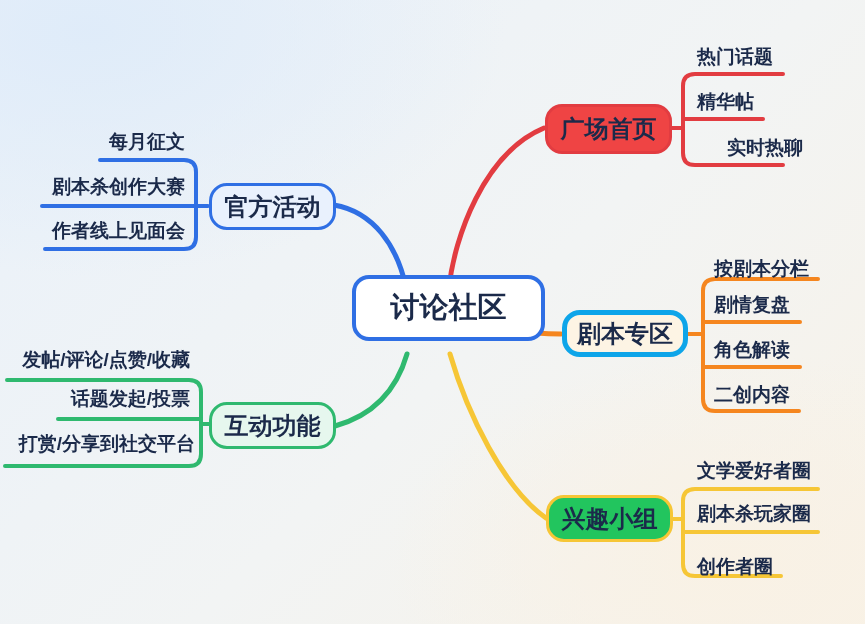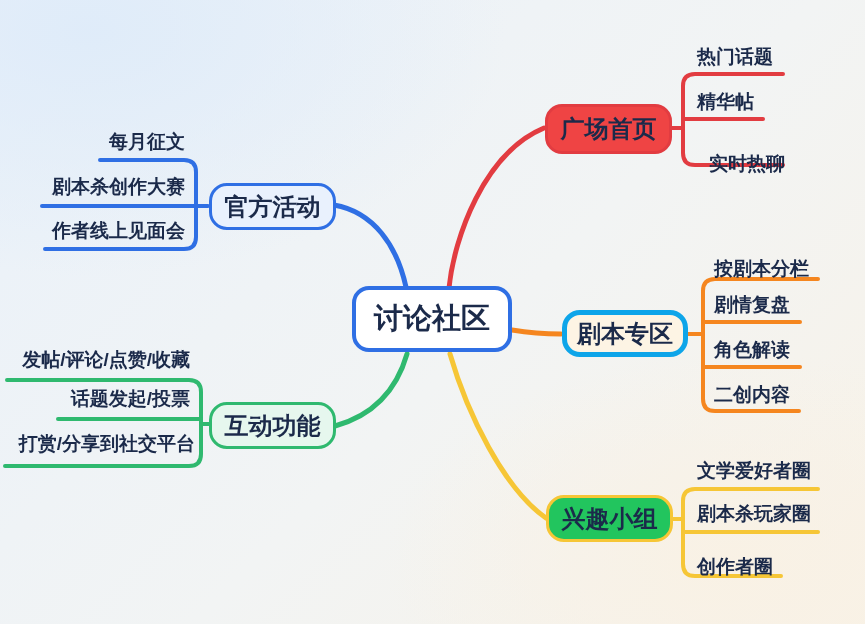--- a/index.html
+++ b/index.html
@@ -10,21 +10,21 @@
       radial-gradient(ellipse 500px 300px at 85% 90%, rgba(249,241,228,.9), rgba(249,241,228,0) 70%),
       radial-gradient(ellipse 600px 350px at 10% 5%, rgba(222,235,249,.9), rgba(222,235,249,0) 70%),
       linear-gradient(135deg,#e9f1fa 0%,#f2f4f4 55%,#f8f2e7 100%);
   }
   svg.connectors{position:absolute;left:0;top:0;pointer-events:none;}
   .node{
     position:absolute;display:flex;align-items:center;justify-content:center;
     background:#fff;border-radius:18px;color:#1b2a4a;font-weight:700;
     white-space:nowrap;box-sizing:border-box;cursor:pointer;
   }
-  .node.center{left:352px;top:286px;width:160px;height:66px;
+  .node.center{left:352px;top:275px;width:193px;height:66px;
     border:4px solid #2f6fe4;font-size:29px;border-radius:17px;text-align:right;}
   .node.b-official{left:209px;top:183px;width:127px;height:47px;border:3px solid #2f6fe4;background:#e9f1fd;font-size:24px;}
   .node.b-square{left:545px;top:104px;width:127px;height:50px;border:3px solid #e23c41;background:#ef4444;font-size:24px;border-radius:17px;}
   .node.b-script{left:562px;top:310px;width:126px;height:47px;border:5px solid #0ea5e9;background:#fdf4e4;font-size:24px;}
   .node.b-interact{left:209px;top:402px;width:127px;height:47px;border:3px solid #2fb96f;background:#e6f7ee;font-size:24px;}
   .node.b-group{left:546px;top:495px;width:127px;height:47px;border:3px solid #f6c636;background:#22c55e;font-size:24px;}
   .leaf{
     position:absolute;color:#1b2a4a;font-size:19px;font-weight:600;
     line-height:22px;white-space:nowrap;cursor:pointer;
   }
@@ -78,21 +78,21 @@
 <div class="node b-script">剧本专区</div>
 <div class="node b-interact">互动功能</div>
 <div class="node b-group">兴趣小组</div>
 
 <div class="leaf ra" style="right:680px;top:131px;">每月征文</div>
 <div class="leaf ra" style="right:680px;top:176px;">剧本杀创作大赛</div>
 <div class="leaf ra" style="right:680px;top:220px;">作者线上见面会</div>
 
 <div class="leaf" style="left:697px;top:46px;">热门话题</div>
 <div class="leaf" style="left:697px;top:91px;">精华帖</div>
-<div class="leaf" style="left:709px;top:137px;margin-top:16px;">实时热聊</div>
+<div class="leaf" style="left:727px;top:137px;">实时热聊</div>
 
 <div class="leaf" style="left:714px;top:258px;">按剧本分栏</div>
 <div class="leaf" style="left:714px;top:294px;">剧情复盘</div>
 <div class="leaf" style="left:714px;top:339px;">角色解读</div>
 <div class="leaf" style="left:714px;top:384px;">二创内容</div>
 
 <div class="leaf ra" style="right:675px;top:349px;">发帖/评论/点赞/收藏</div>
 <div class="leaf ra" style="right:675px;top:388px;">话题发起/投票</div>
 <div class="leaf ra" style="right:670px;top:433px;">打赏/分享到社交平台</div>
 

